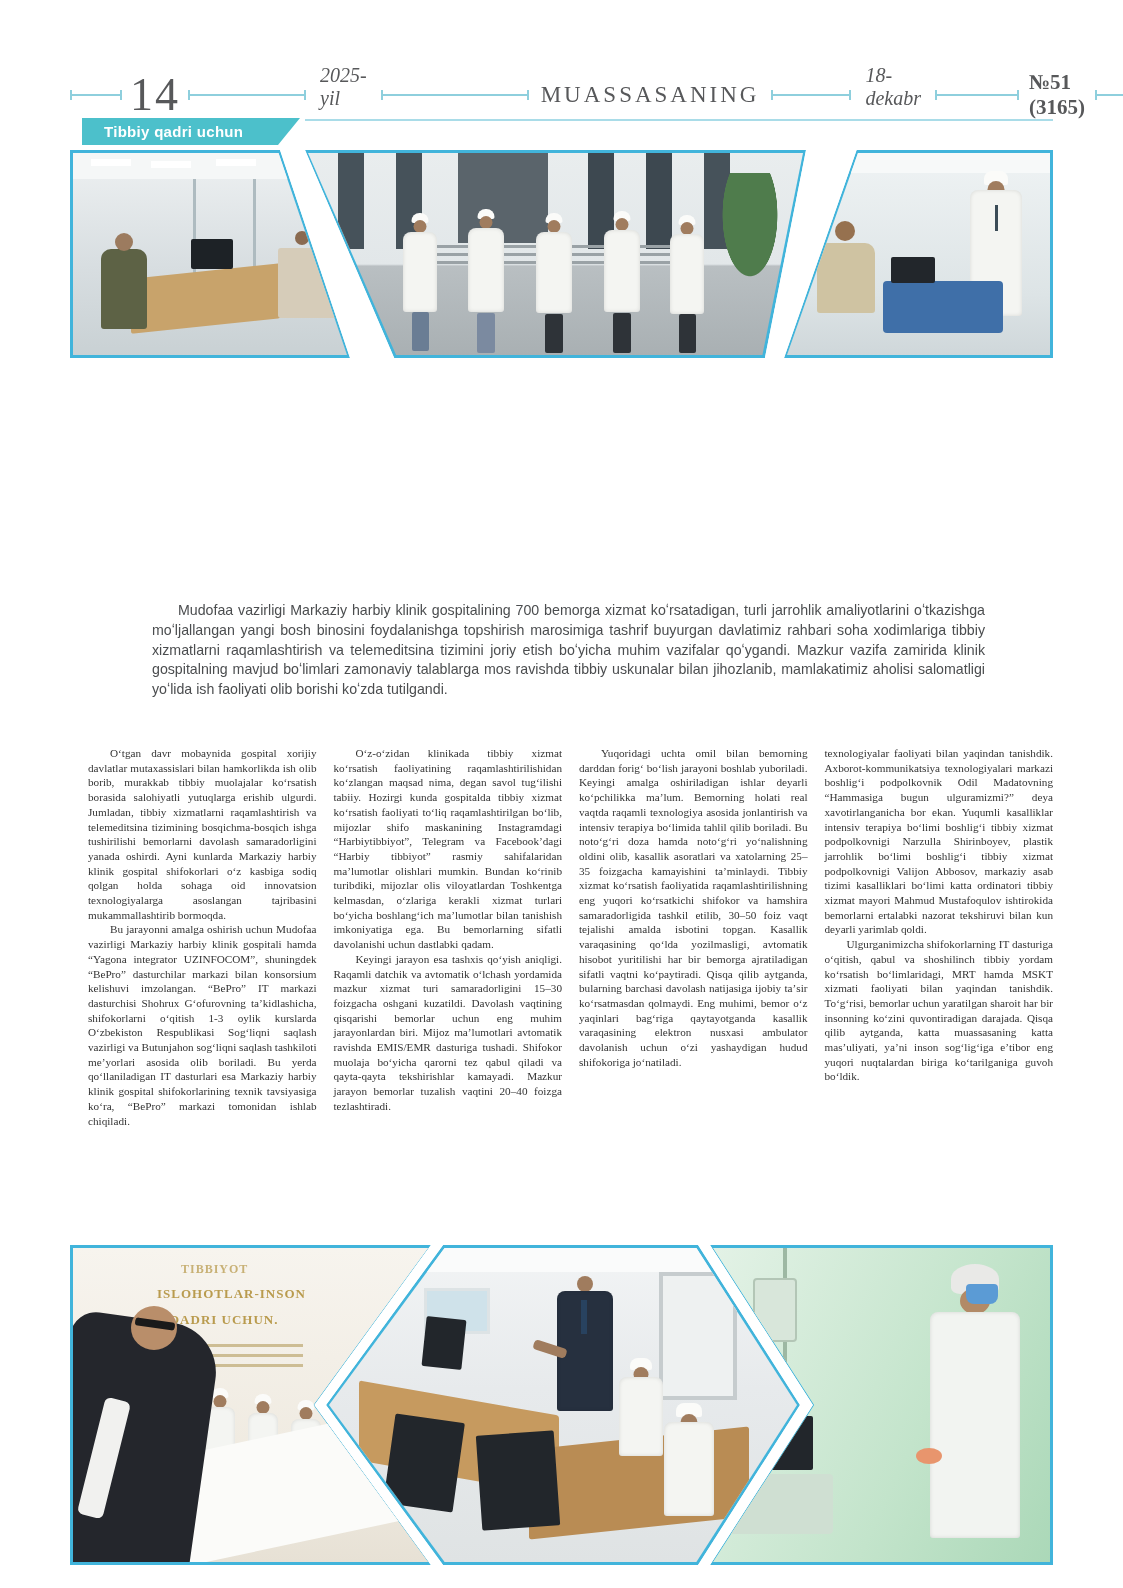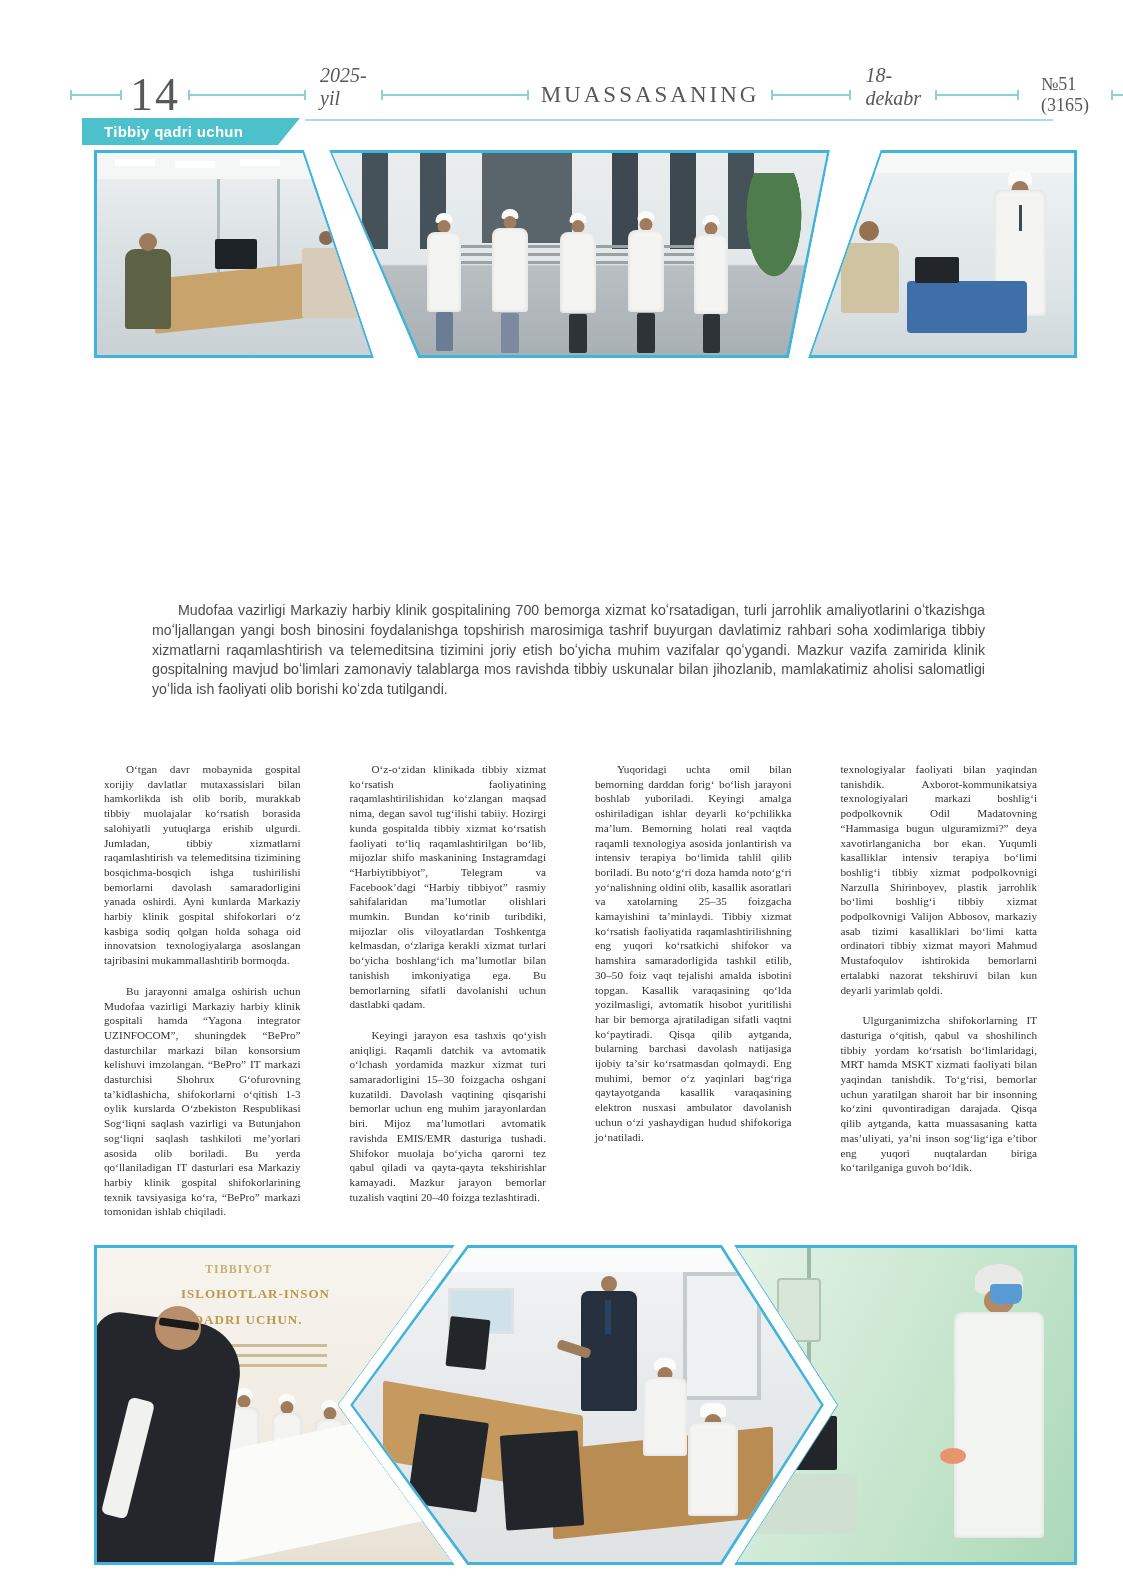--- a/index.html
+++ b/index.html
@@ -8,32 +8,32 @@
 
   
   .masthead{position:absolute;top:72px;left:70px;width:983px;height:46px;
             display:flex;align-items:center;color:#57585a;}
   .mh-line{height:2px;background:#8ecfdd;position:relative;flex:0 0 auto;}
   .mh-line::before,.mh-line::after{content:"";position:absolute;top:-4px;width:2px;height:10px;background:#8ecfdd;}
   .mh-line::before{left:0;}.mh-line::after{right:0;}
   .mh-page{font-size:46px;line-height:40px;font-weight:400;letter-spacing:2px;margin:0 8px;}
   .mh-year,.mh-date{font-size:20px;font-style:italic;margin:0 14px;position:relative;top:-8px;}
   .mh-title{font-size:23px;letter-spacing:3px;margin:0 12px;}
-  .mh-issue{font-size:18px;font-weight:normal;margin:0 22px;}
+  .mh-issue{font-size:21px;font-weight:bold;margin:0 10px;}
 
   
   .rubric{position:absolute;top:118px;left:82px;width:218px;height:27px;background:#4cc0cb;
           clip-path:polygon(0 0,100% 0,calc(100% - 22px) 100%,0 100%);
           display:flex;align-items:center;}
   .rubric span{font-family:"Liberation Sans",sans-serif;font-weight:bold;font-size:15px;
                color:#ffffff;padding-left:22px;letter-spacing:.3px;}
   .rubric-line{position:absolute;top:119px;left:305px;width:748px;height:2px;background:#a9dce8;}
 
   
-  .ph{position:absolute;top:0;height:100%;margin-left:24px;}
+  .ph{position:absolute;top:0;height:100%;}
   .ph-border{position:absolute;inset:0;background:#41b4db;}
   .ph-inner{position:absolute;inset:3px;overflow:hidden;}
   .abs{position:absolute;}
 
   
   .photos-top{position:absolute;top:150px;left:70px;width:983px;height:208px;}
   .pt1,.pt1 .ph-border,.pt1 .ph-inner{clip-path:polygon(0 0,75% 0,100% 100%,0 100%);}
   .pt1{left:0;width:280px;}
   .pt2,.pt2 .ph-border,.pt2 .ph-inner{clip-path:polygon(0 0,100% 0,91.8% 100%,17.8% 100%);}
   .pt2{left:235px;width:501px;}
@@ -83,21 +83,21 @@
   .t2{font-size:92px;line-height:.9;font-weight:bold;color:#58c6d2;transform:scaleX(.62);
       transform-origin:left top;white-space:nowrap;letter-spacing:-2px;margin-top:22px;}
 
   
   .lead{position:absolute;top:601px;left:152px;width:833px;font-family:"Liberation Sans",sans-serif;
         font-size:14.2px;line-height:19.8px;color:#4b4d4f;text-align:justify;text-indent:26px;}
 
   
   .cols{position:absolute;top:746px;left:88px;width:965px;display:flex;gap:17px;}
   .col{flex:1 1 0;font-size:11.2px;line-height:14.7px;text-align:justify;color:#333;}
-  .para{margin:16px;}
+  .para{margin:0;}
   .para.indent{text-indent:22px;}
   .byline{margin-top:16px;text-align:right;font-weight:bold;font-size:12.5px;line-height:16px;color:#222;}
 
   
   .monitor{position:absolute;background:#22262b;border-radius:2px;}
   .mon-num{font-family:"DejaVu Sans Mono",monospace;font-weight:bold;font-size:9px;line-height:10px;}
 </style>
 </head>
 <body>
 

